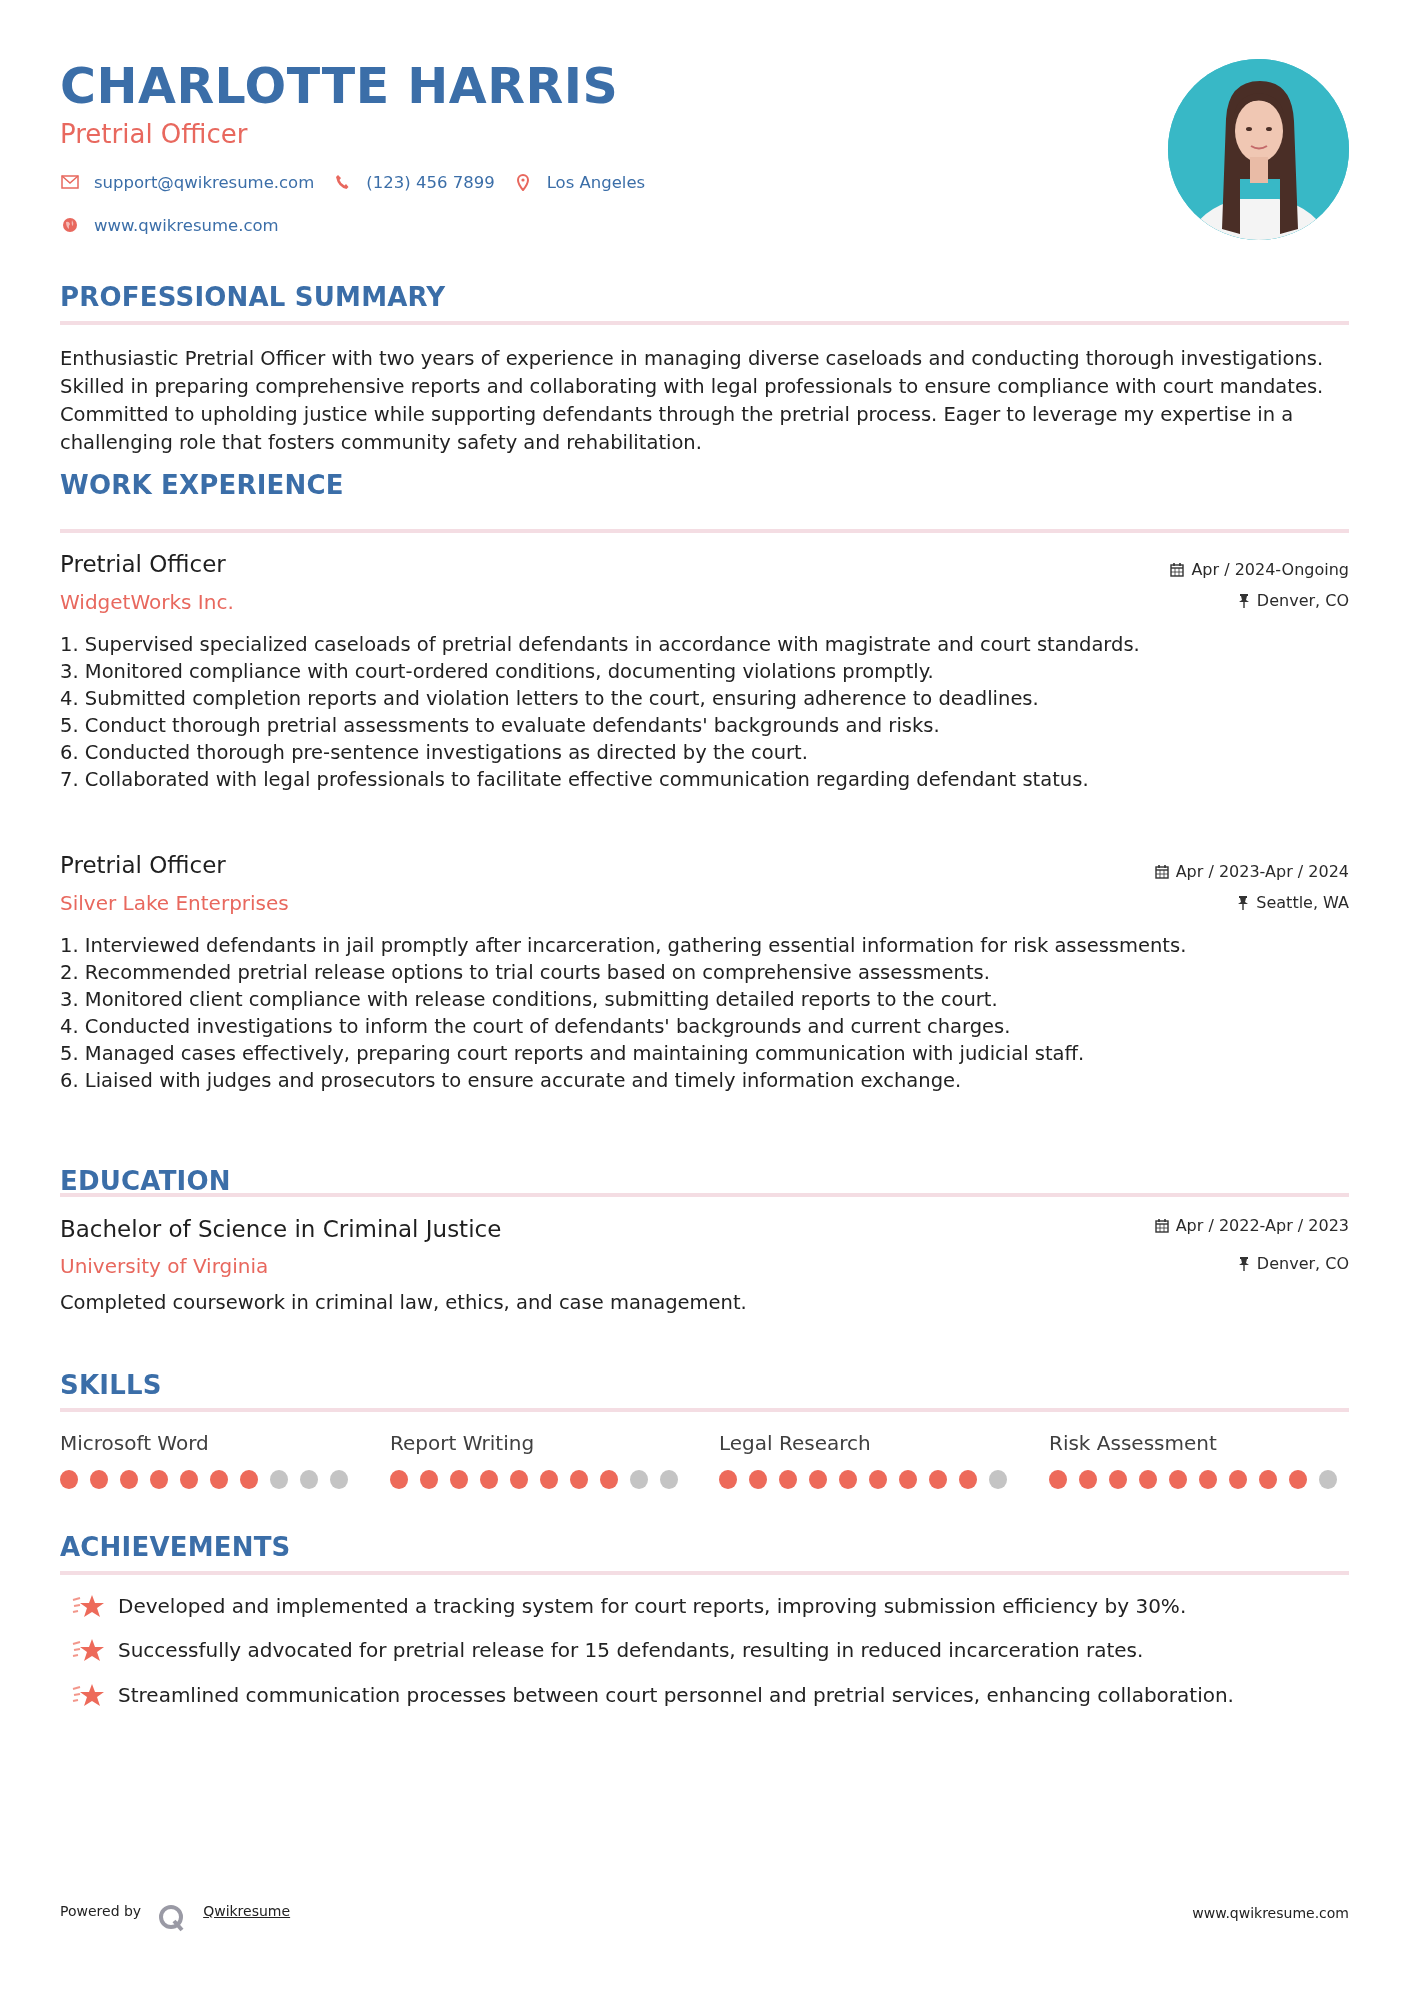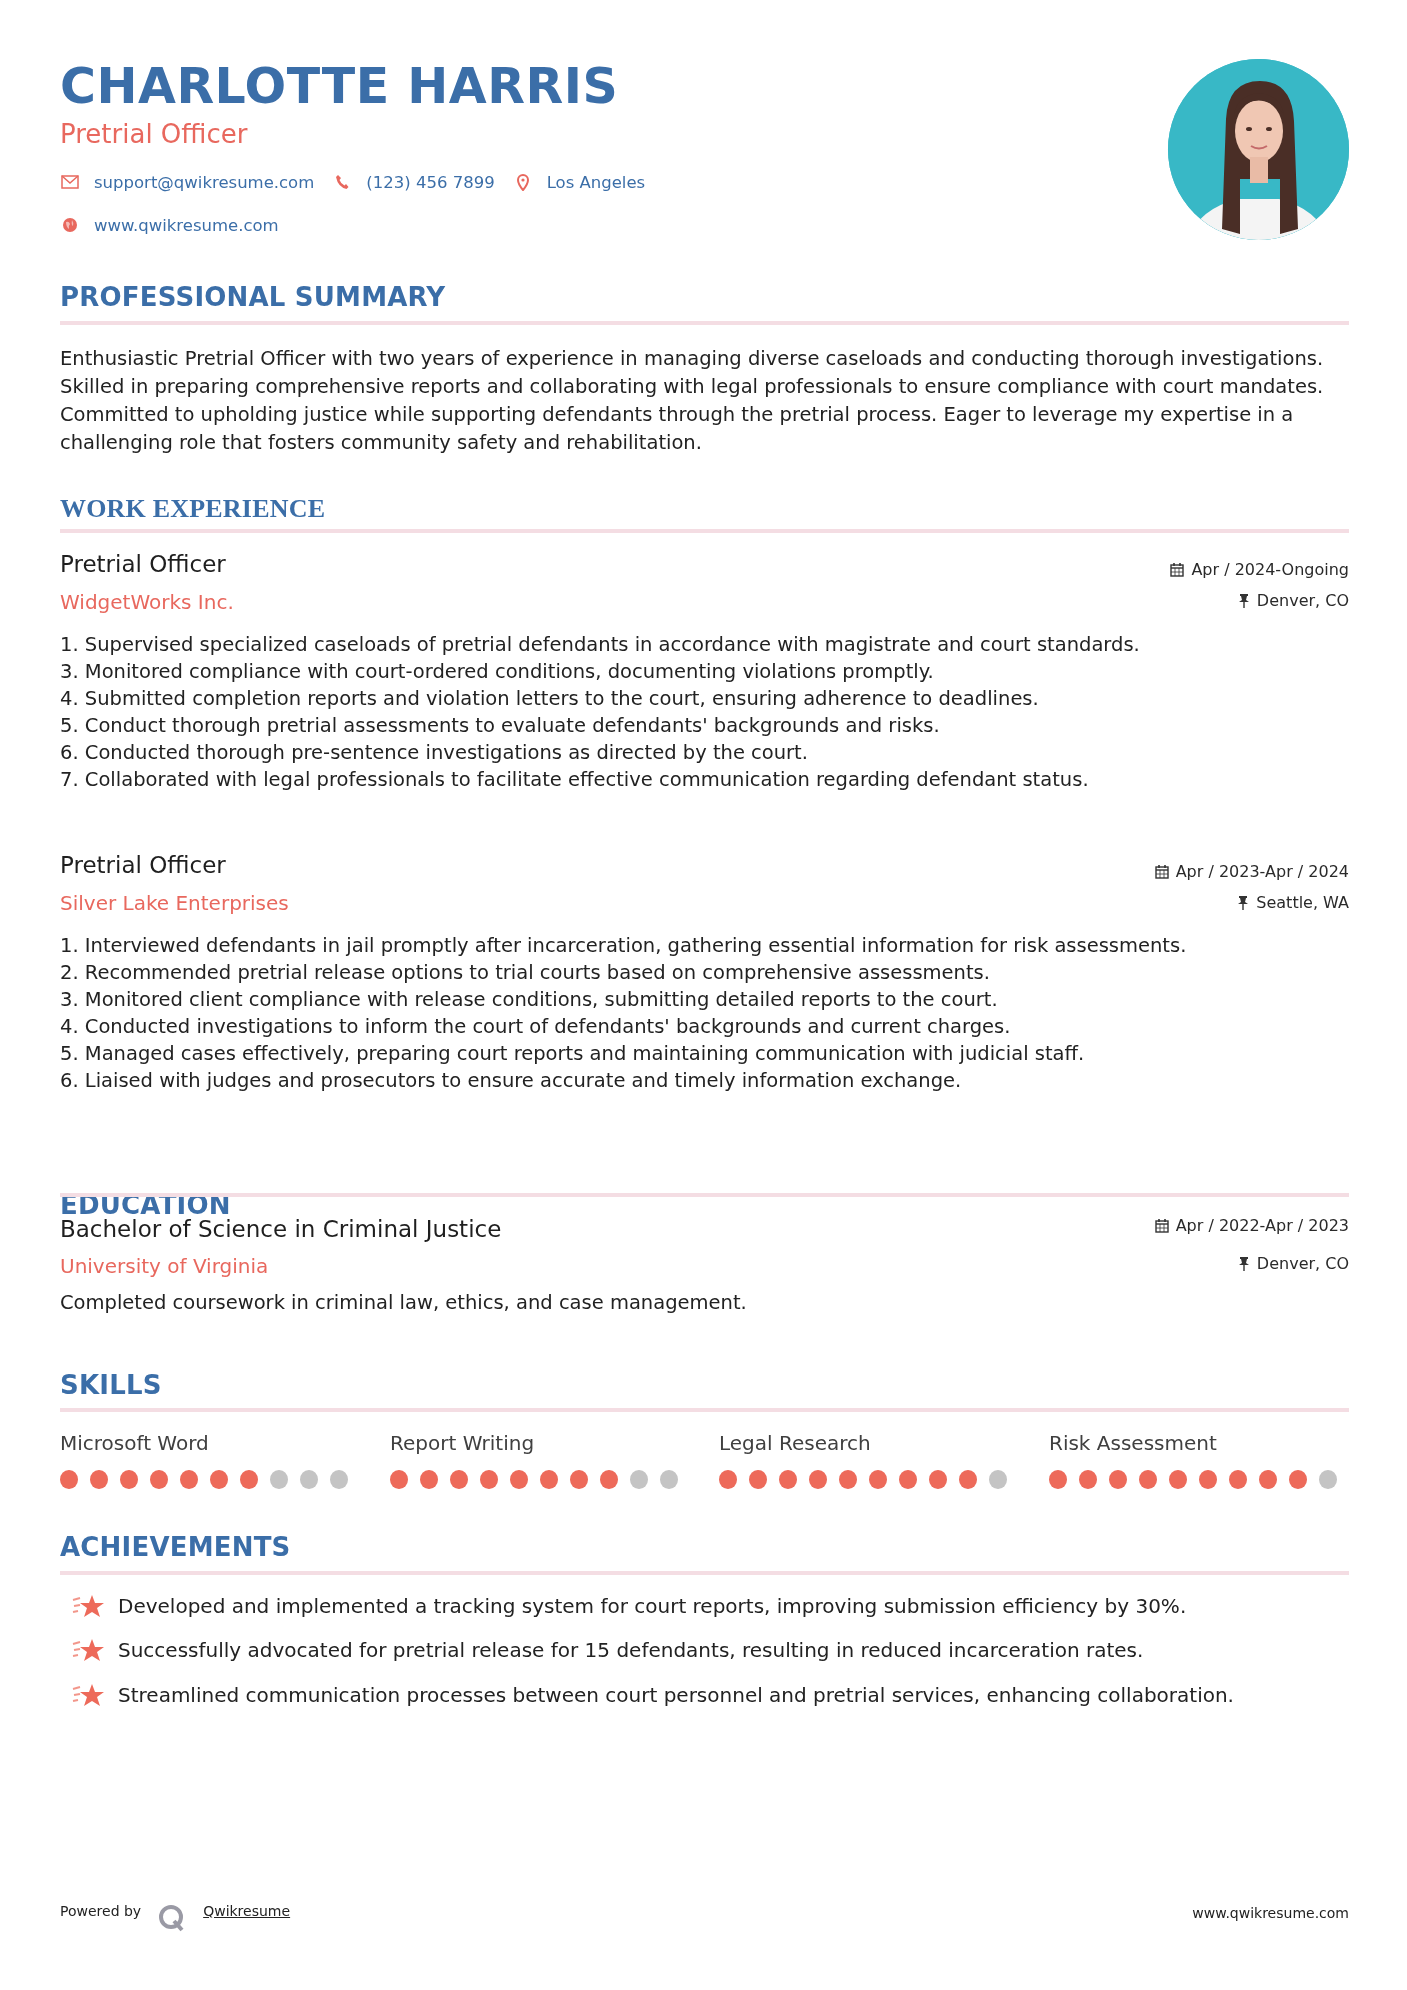--- a/index.html
+++ b/index.html
@@ -107,21 +107,21 @@
       <ellipse cx="81" cy="70" rx="3" ry="2" fill="#4a2e26"></ellipse>
       <ellipse cx="101" cy="70" rx="3" ry="2" fill="#4a2e26"></ellipse>
       <path d="M83 87 Q91 92 99 87" fill="none" stroke="#c46a6a" stroke-width="2"></path>
     </svg>
   </div>
 
   <div class="section-title" style="top:282px;">PROFESSIONAL SUMMARY</div>
   <div class="rule" style="top:321px;"></div>
   <div class="para" style="top:345px;">Enthusiastic Pretrial Officer with two years of experience in managing diverse caseloads and conducting thorough investigations. Skilled in preparing comprehensive reports and collaborating with legal professionals to ensure compliance with court mandates. Committed to upholding justice while supporting defendants through the pretrial process. Eager to leverage my expertise in a challenging role that fosters community safety and rehabilitation.</div>
 
-  <div class="section-title" style="top:494px;font-family:Liberation Serif, serif;">WORK EXPERIENCE</div>
+  <div class="section-title" style="top:470px;">WORK EXPERIENCE</div>
   <div class="rule" style="top:529px;"></div>
 
   <div class="job-title" style="top:551px;">Pretrial Officer</div>
   <div class="company" style="top:590px;">WidgetWorks Inc.</div>
   <div class="meta" style="top:560px;">
     <span class="micon">
       <svg width="14" height="15" viewBox="0 0 14 15">
           <rect x="1" y="3" width="12" height="11" fill="none" stroke="#333" stroke-width="1.4"></rect>
           <line x1="1" y1="6" x2="13" y2="6" stroke="#333" stroke-width="1.4"></line>
           <line x1="4" y1="1" x2="4" y2="4" stroke="#333" stroke-width="1.6"></line>
@@ -180,21 +180,21 @@
   </div>
   <ul class="list" style="top:932px;">
     <li>1. Interviewed defendants in jail promptly after incarceration, gathering essential information for risk assessments.</li>
     <li>2. Recommended pretrial release options to trial courts based on comprehensive assessments.</li>
     <li>3. Monitored client compliance with release conditions, submitting detailed reports to the court.</li>
     <li>4. Conducted investigations to inform the court of defendants' backgrounds and current charges.</li>
     <li>5. Managed cases effectively, preparing court reports and maintaining communication with judicial staff.</li>
     <li>6. Liaised with judges and prosecutors to ensure accurate and timely information exchange.</li>
   </ul>
 
-  <div class="section-title" style="top:1190px;">EDUCATION</div>
+  <div class="section-title" style="top:1166px;">EDUCATION</div>
   <div class="rule" style="top:1193px;"></div>
   <div class="job-title" style="top:1216px;">Bachelor of Science in Criminal Justice</div>
   <div class="company" style="top:1254px;">University of Virginia</div>
   <div class="meta" style="top:1216px;">
     <span class="micon">
       <svg width="14" height="15" viewBox="0 0 14 15">
           <rect x="1" y="3" width="12" height="11" fill="none" stroke="#333" stroke-width="1.4"></rect>
           <line x1="1" y1="6" x2="13" y2="6" stroke="#333" stroke-width="1.4"></line>
           <line x1="4" y1="1" x2="4" y2="4" stroke="#333" stroke-width="1.6"></line>
           <line x1="10" y1="1" x2="10" y2="4" stroke="#333" stroke-width="1.6"></line>

